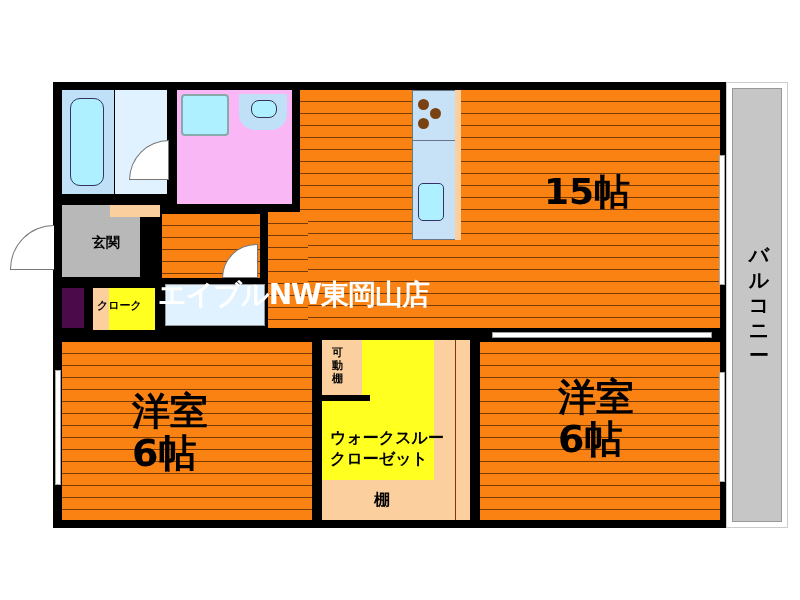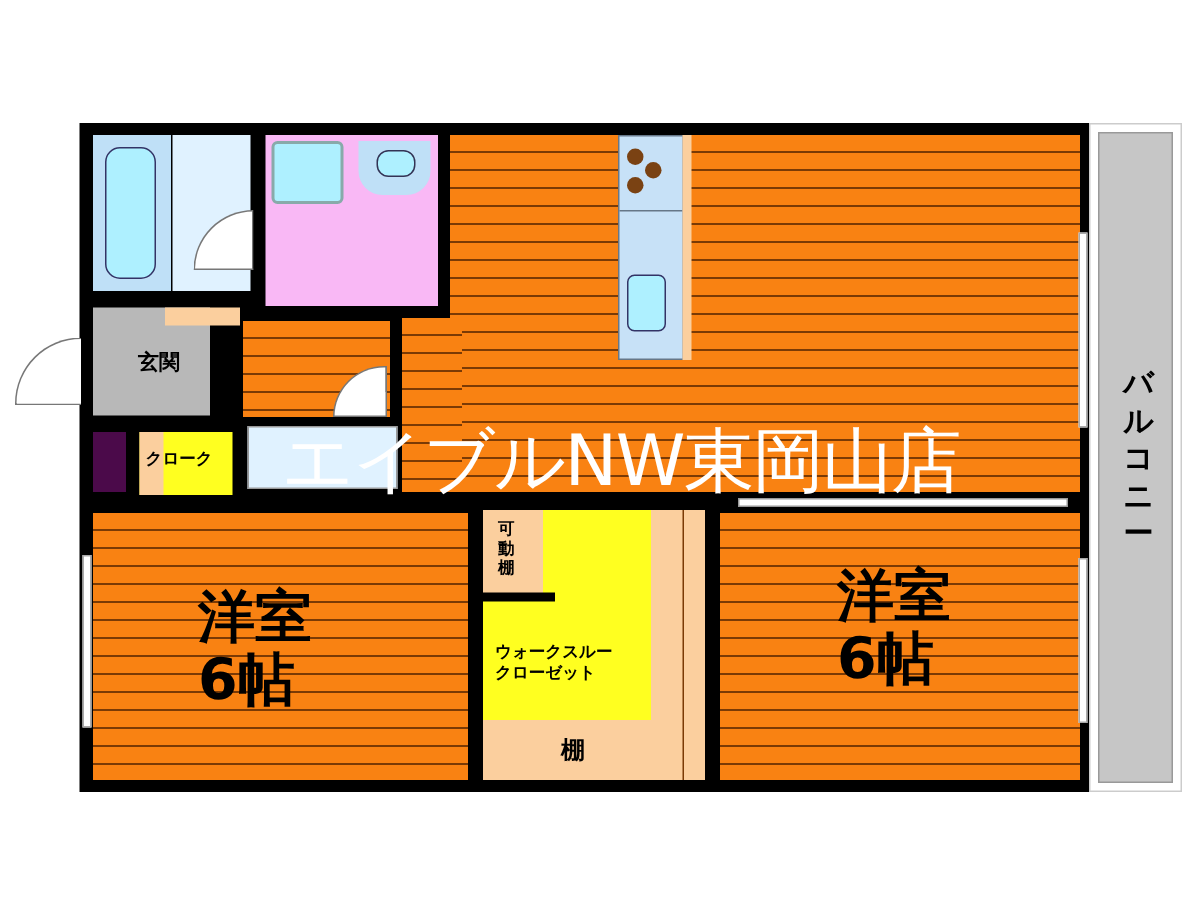--- a/index.html
+++ b/index.html
@@ -62,50 +62,51 @@
 
 <div class="abs" style="left:412px;top:90px;width:44px;height:150px;background:#c7e1f7;border:1px solid #678;">
   <div class="abs" style="left:0;top:0;width:42px;height:50px;border-bottom:1px solid #678;"></div>
   <div class="abs" style="left:5px;top:8px;width:11px;height:11px;border-radius:50%;background:#7a4213;"></div>
   <div class="abs" style="left:17px;top:17px;width:11px;height:11px;border-radius:50%;background:#7a4213;"></div>
   <div class="abs" style="left:5px;top:27px;width:11px;height:11px;border-radius:50%;background:#7a4213;"></div>
   <div class="abs" style="left:5px;top:92px;width:26px;height:38px;background:#aef0ff;border:1px solid #336;border-radius:5px;"></div>
 </div>
 <div class="abs" style="left:455px;top:90px;width:6px;height:150px;background:#fbcf9e;"></div>
 <div class="abs lbl" style="left:544px;top:168px;font-size:40px;line-height:1;text-align:center;">
+  <div style="font-size:36px;margin-top:6px;">15帖</div>
 </div>
 
 <div class="abs" style="left:719px;top:155px;width:6px;height:130px;background:#fff;border:1px solid #aaa;"></div>
 
 <div class="abs floor" style="left:62px;top:342px;width:250px;height:178px;"></div>
 <div class="abs lbl" style="left:132px;top:392px;font-size:38px;line-height:1;">
   <div>洋室</div>
   <div style="margin-top:4px;">6帖</div>
 </div>
 <div class="abs" style="left:55px;top:370px;width:6px;height:115px;background:#fff;border:1px solid #aaa;"></div>
 
 <div class="abs" style="left:322px;top:340px;width:148px;height:180px;background:#fbcf9e;">
   <div class="abs" style="left:40px;top:0;width:72px;height:140px;background:#ffff20;"></div>
   <div class="abs" style="left:0;top:60px;width:112px;height:80px;background:#ffff20;"></div>
   <div class="abs" style="left:0;top:55px;width:48px;height:6px;background:#000;"></div>
   <div class="abs lbl" style="left:10px;top:6px;font-size:11px;line-height:1.2;">
     <div>可</div>
     <div>動</div>
     <div>棚</div>
   </div>
-  <div class="abs lbl" style="left:8px;top:88px;font-size:11px;line-height:1.3;">
+  <div class="abs lbl" style="left:8px;top:88px;font-size:16px;line-height:1.3;">
     <div>ウォークスルー</div>
     <div>クローゼット</div>
   </div>
   <div class="abs lbl" style="left:52px;top:152px;font-size:16px;">棚</div>
   <div class="abs" style="left:133px;top:0;width:1px;height:180px;background:#7a3a05;"></div>
 </div>
 
 <div class="abs floor" style="left:480px;top:342px;width:240px;height:178px;"></div>
 <div class="abs lbl" style="left:558px;top:378px;font-size:38px;line-height:1;">
   <div>洋室</div>
   <div style="margin-top:4px;">6帖</div>
 </div>
 <div class="abs" style="left:719px;top:372px;width:6px;height:110px;background:#fff;border:1px solid #aaa;"></div>
 
 <div class="abs" style="left:492px;top:332px;width:220px;height:6px;background:#fff;border:1px solid #999;"></div>
 
-<div class="abs" style="left:158px;top:276px;font-size:47px;font-weight:normal;color:#fff;white-space:nowrap;letter-spacing:-1px;margin-left:30px;">エイブルNW東岡山店</div>
+<div class="abs" style="left:158px;top:276px;font-size:28px;font-weight:bold;color:#fff;white-space:nowrap;letter-spacing:-1px;">エイブルNW東岡山店</div>
 
 </body></html>

